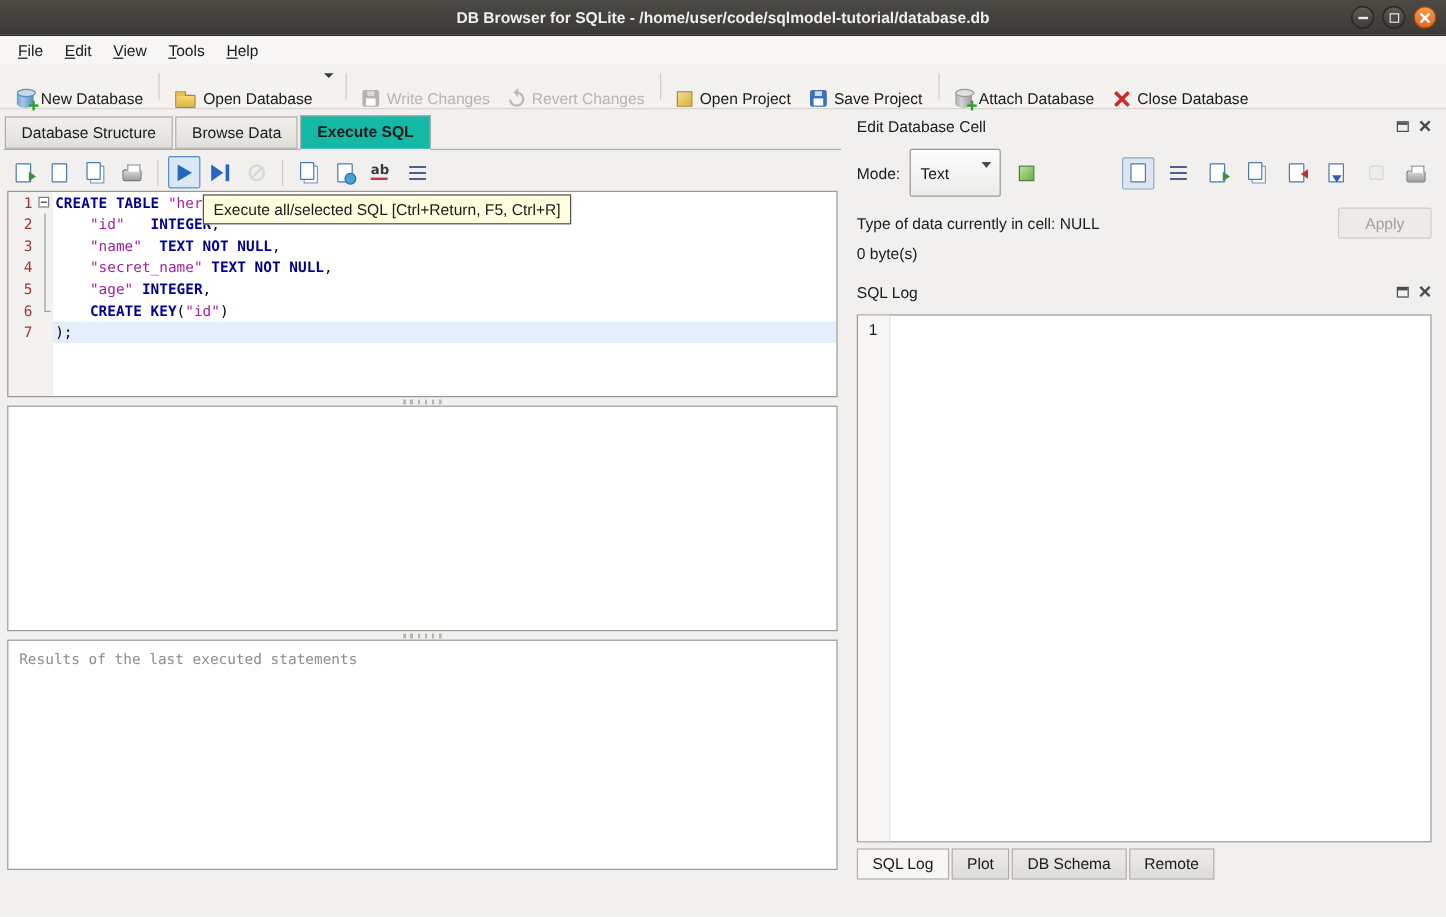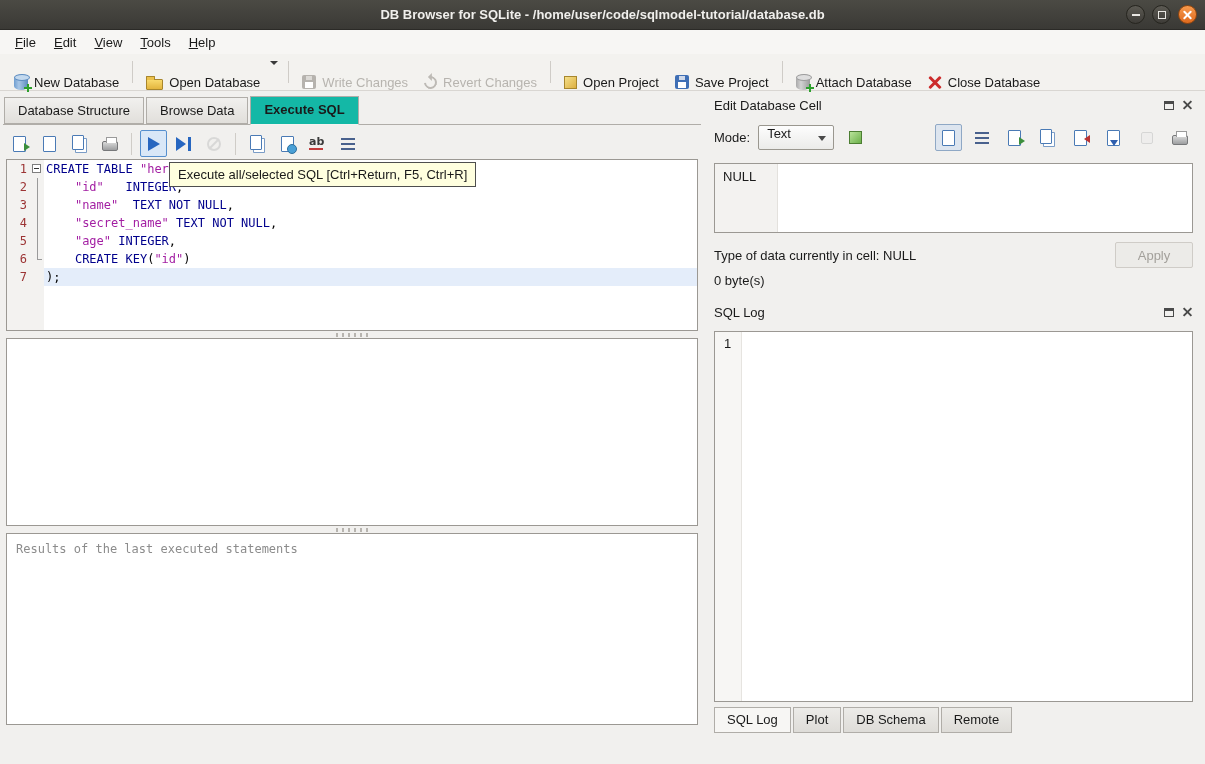--- a/index.html
+++ b/index.html
@@ -102,21 +102,21 @@
   .ed-row { display:flex; height:18px; }
   .ed-num { width:24px; text-align:right; padding-right:4px; font:12px/18px "DejaVu Sans Mono",monospace; color:#9c3434; }
   .ed-fold { width:13px; position:relative; }
   .f-mid::before { content:""; position:absolute; left:6px; top:0; bottom:0; width:1px; background:#9a9a9a; }
   .f-end::before { content:""; position:absolute; left:6px; top:0; height:9px; width:1px; background:#9a9a9a; }
   .f-end::after { content:""; position:absolute; left:6px; top:9px; width:5px; height:1px; background:#9a9a9a; }
   .fold-marker { position:absolute; left:1px; top:4px; width:9px; height:9px; border:1px solid #7e7e7e; background:#fff; }
   .fold-marker::before { content:""; position:absolute; left:1px; right:1px; top:3px; height:1px; background:#333; }
   .ed-code { flex:1; padding-left:2px; white-space:pre; font:12px/18px "DejaVu Sans Mono",monospace; }
   .ed-code.hl { background:#e4edfa; }
-  .tok-kw { color:#00008c; font-weight:normal; }
+  .tok-kw { color:#00008c; font-weight:bold; }
   .tok-str { color:#a31fa3; }
   .tok-pl { color:#000; }
 
   .split { height:7px; display:flex; align-items:center; justify-content:center; }
   .split .dots { width:32px; height:4px; background:repeating-linear-gradient(90deg,#b7b4af 0 2px,transparent 2px 6px); }
   .grid-box { margin:0 3px; height:188px; border:1px solid #9b9893; background:#fff; }
   .results-box { margin:0 3px 10px; flex:1; border:1px solid #9b9893; background:#fff; padding:7px 9px; }
   .results-box span { font:12px "DejaVu Sans Mono",monospace; color:#8c8c8c; }
 
   .tooltip { position:absolute; left:169px; top:162px; z-index:60; background:#ffffdf; border:1px solid #4e4e4e; padding:4px 8px; white-space:nowrap; }
@@ -125,22 +125,22 @@
   .right { flex:1; display:flex; flex-direction:column; padding:2px 12px 8px 10px; }
   .dock-header { height:22px; display:flex; align-items:center; }
   .dock-header .dtitle { flex:1; }
   .dkbtn { width:11px; height:11px; position:relative; margin-left:8px; }
   .dk-float { width:10px; height:9px; border:1px solid #4a4a4a; }
   .dk-float::before { content:""; position:absolute; left:0; right:0; top:0; height:2px; background:#4a4a4a; }
   .dk-close::before,.dk-close::after { content:""; position:absolute; left:0; top:4px; width:11px; height:2px; background:#4a4a4a; }
   .dk-close::before { transform:rotate(45deg); } .dk-close::after { transform:rotate(-45deg); }
 
   .mode-row { margin-top:8px; display:flex; align-items:center; }
-  .combo { height:25px; border:1px solid #9a978f; border-radius:2px; background:linear-gradient(#fdfdfd,#ebebe9);
-           display:flex; align-items:flex-start; padding:0 22px 0 8px; position:relative; white-space:nowrap; }
+  .combo { height:40px; border:1px solid #9a978f; border-radius:2px; background:linear-gradient(#fdfdfd,#ebebe9);
+           display:flex; align-items:center; padding:0 22px 0 8px; position:relative; white-space:nowrap; }
   .combo::after { content:""; position:absolute; right:7px; top:10px; border-left:4px solid transparent; border-right:4px solid transparent; border-top:5px solid #4a4a4a; }
   .mode-combo { width:76px; margin-left:8px; }
   .autoswitch { margin-left:8px; }
   .spacer { flex:1; }
   .cell-icons { display:flex; align-items:center; gap:6px; }
 
   .cell-box { margin-top:12px; height:70px; border:1px solid #9b9893; background:#fff; position:relative; }
   .cell-box::before { content:""; position:absolute; left:0; top:0; bottom:0; width:62px; background:#f3f2f0; border-right:1px solid #e3e1dd; }
   .cell-null { position:absolute; left:8px; top:5px; }
 
@@ -369,23 +369,20 @@
               <span class="ic ic-doc-save"></span>
             </div>
             <div class="ibtn disabled">
               <span class="ic ic-null"></span>
             </div>
             <div class="ibtn">
               <span class="ic ic-print"></span>
             </div>
           </div>
       </div>
-      <div class="cell-box">
-        <span class="cell-null">NULL</span>
-      </div>
       <div class="apply-row">
         <span class="spacer">Type of data currently in cell: NULL</span>
         <div class="btn disabled">
           <span>Apply</span>
         </div>
       </div>
       <div class="bytes-row">0 byte(s)</div>
 
       <div class="dock-header sqllog-header">
         <span class="dtitle">SQL Log</span>

